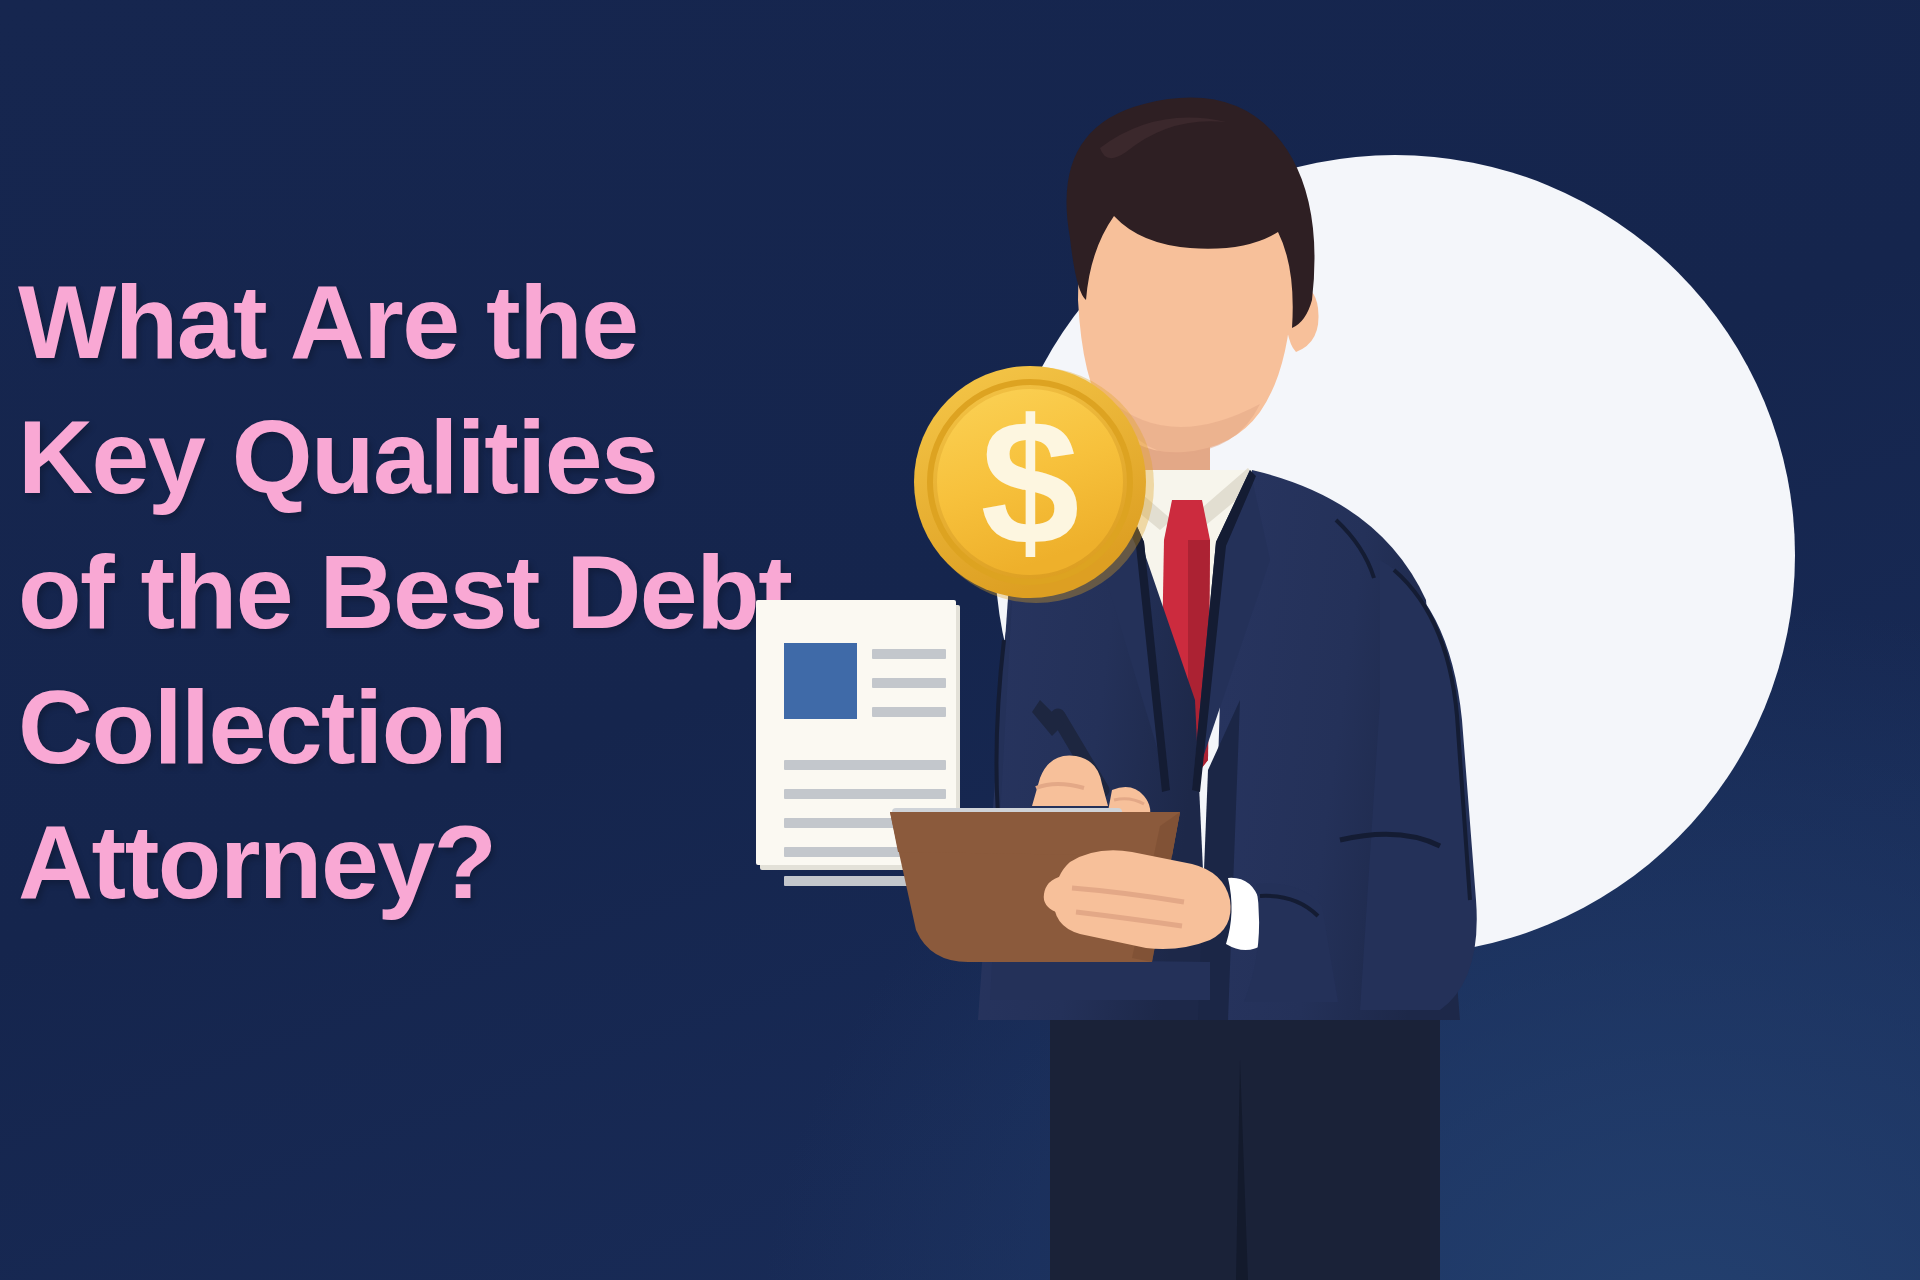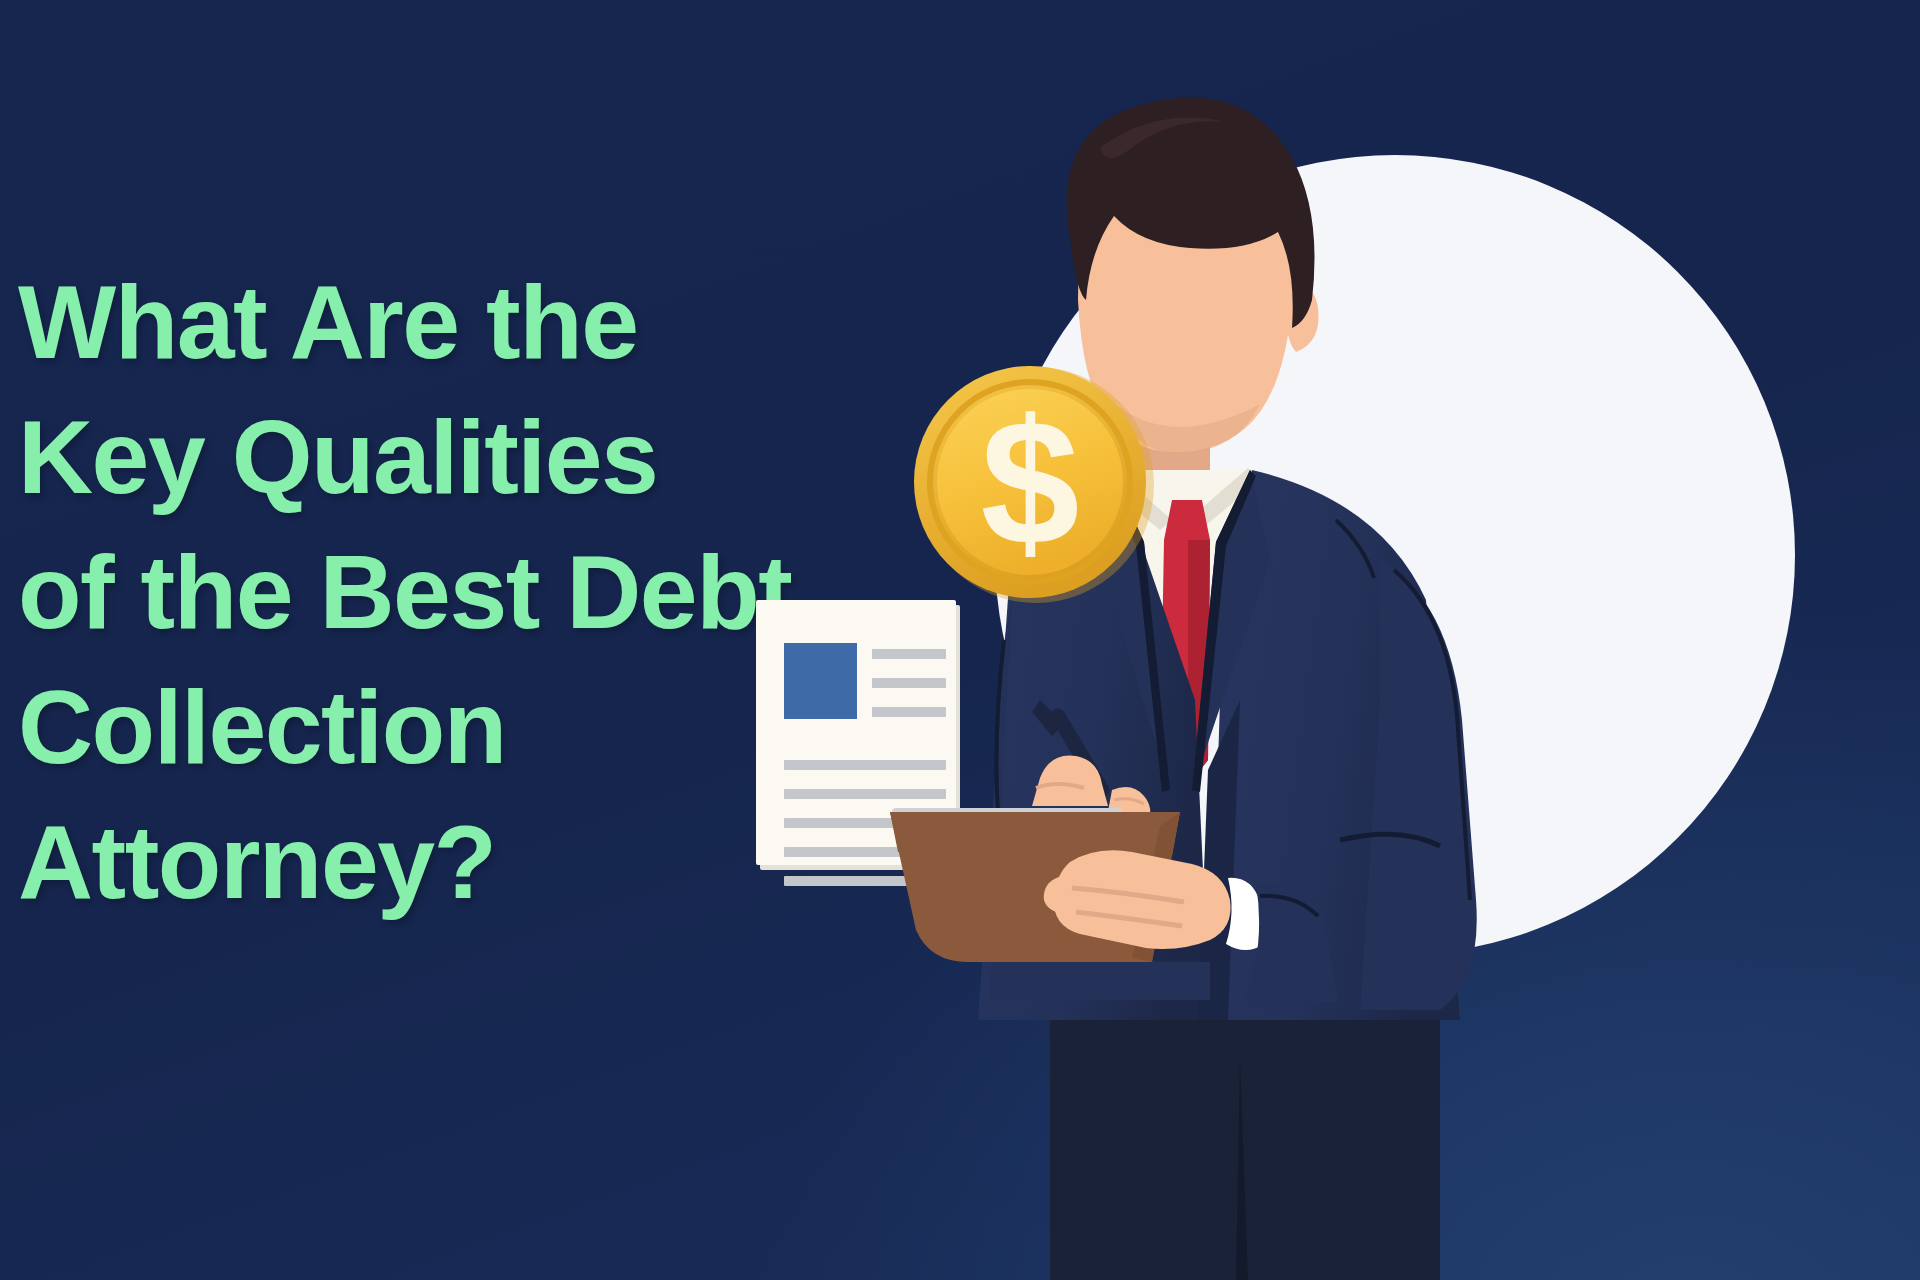--- a/index.html
+++ b/index.html
@@ -23,21 +23,21 @@
       radial-gradient(ellipse 1500px 1200px at 88% 105%, #23406f 0%, rgba(35,64,111,0) 62%),
       linear-gradient(160deg, #16264f 0%, #15254d 48%, #1a2e5c 100%);
   }
 
   
   #headline {
     position: absolute;
     left: 18px;
     top: 185px;
     width: 1020px;
-    color: #86efac;
+    color: #f9a8d4;
     font-weight: 700;
     font-size: 104px;
     line-height: 1.30;
     letter-spacing: -1.5px;
     text-shadow: 3px 4px 6px rgba(0,0,0,0.22);
     white-space: pre-line;
   }
 
   
   #illustration {

